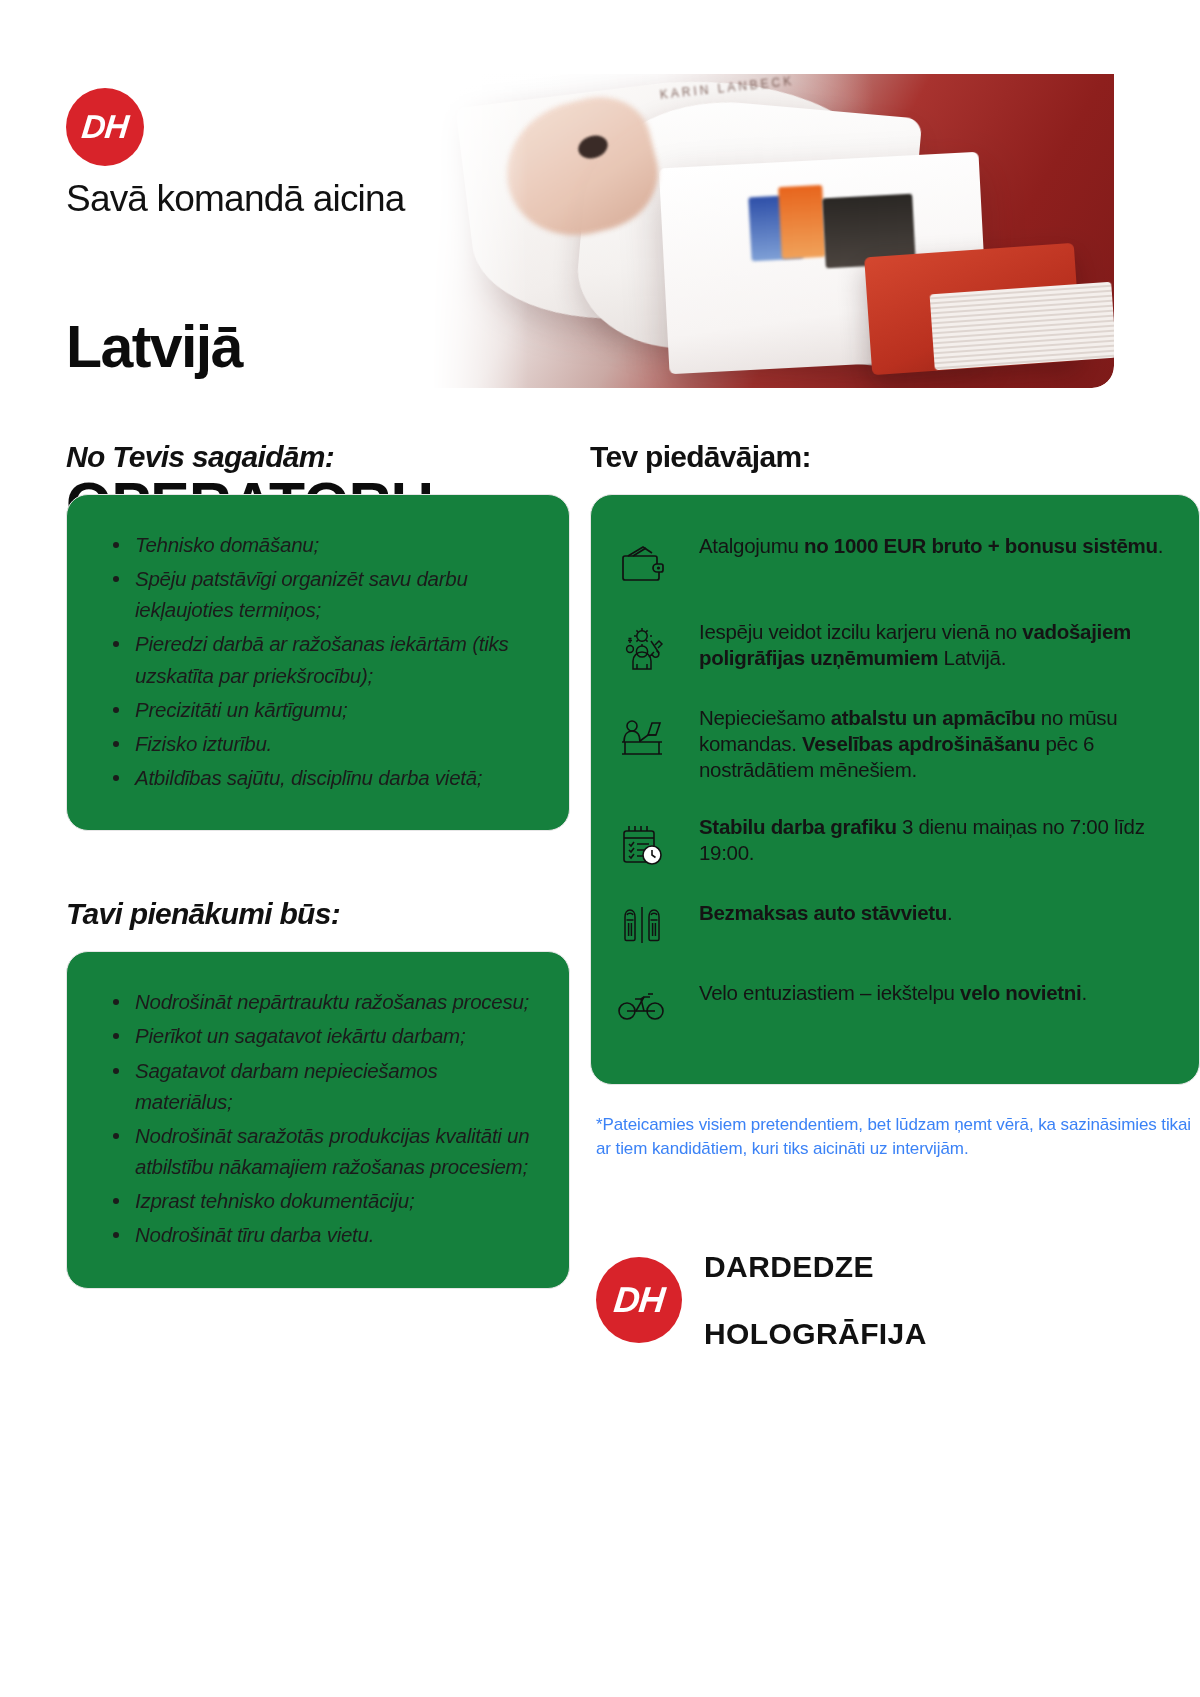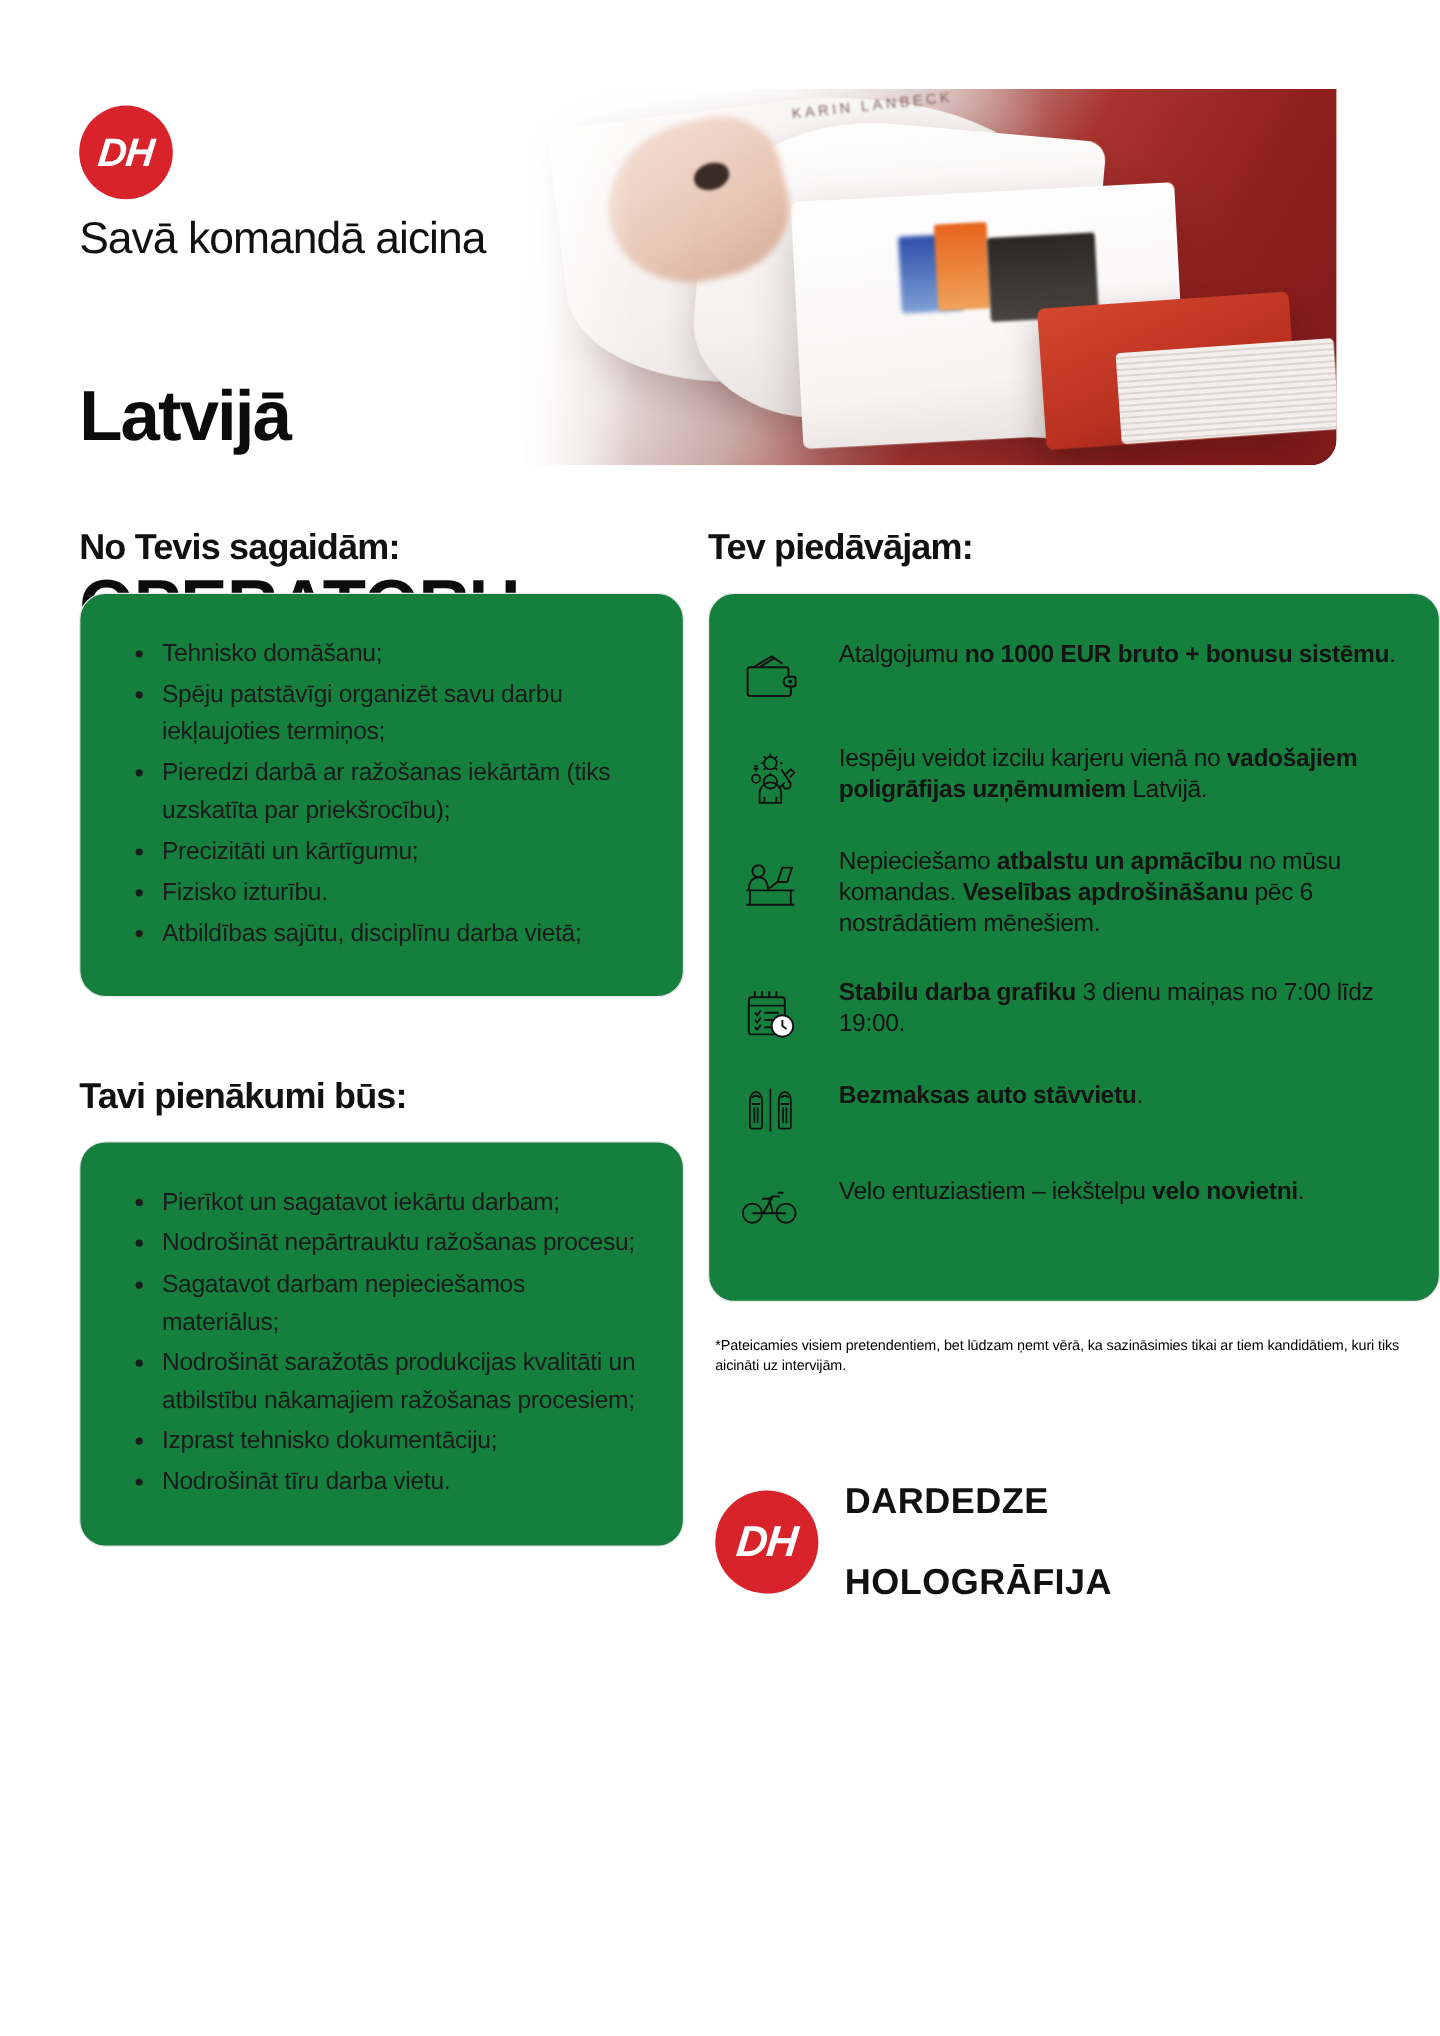--- a/index.html
+++ b/index.html
@@ -155,21 +155,21 @@
 
   
   .cols {
     position: absolute;
     top: 440px;
     left: 0;
     width: 1200px;
     display: flex;
     gap: 0;
   }
-  .col-left  { width: 570px; padding-left: 66px; }
+  .col-left  { width: 570px; padding-left: 66px; font-style: italic; }
   .col-right { width: 630px; padding-left: 20px; }
 
   .section-title {
     font-size: 30px;
     font-weight: 700;
     letter-spacing: -0.7px;
     color: #111;
     margin-bottom: 20px;
   }
   .section-title.right-title { margin-left: 0; }
@@ -225,24 +225,24 @@
     letter-spacing: -0.3px;
     color: #141414;
   }
   .benefit .btext b { font-weight: 700; }
 
   .benefit-pair .bicon { margin-top: 0; }
 
   .disclaimer {
     margin-top: 28px;
     padding-left: 6px;
-    font-size: 12px;
+    font-size: 17px;
     line-height: 1.45;
     letter-spacing: -0.1px;
-    color: #000000;
+    color: #3b82f6;
   }
 
   
   .footer-logo {
     margin-top: 54px;
     padding-left: 6px;
     display: flex;
     align-items: center;
     gap: 22px;
   }
@@ -318,22 +318,22 @@
           <li>Fizisko izturību.</li>
           <li>Atbildības sajūtu, disciplīnu darba vietā;</li>
         </ul>
       </div>
 
       <div class="gap-between"></div>
 
       <h2 class="section-title">Tavi pienākumi būs:</h2>
       <div class="card">
         <ul class="bullets">
+          <li>Nodrošināt nepārtrauktu ražošanas procesu;</li>
           <li>Pierīkot un sagatavot iekārtu darbam;</li>
-          <li>Nodrošināt nepārtrauktu ražošanas procesu;</li>
           <li>Sagatavot darbam nepieciešamos materiālus;</li>
           <li>Nodrošināt saražotās produkcijas kvalitāti un atbilstību nākamajiem ražošanas procesiem;</li>
           <li>Izprast tehnisko dokumentāciju;</li>
           <li>Nodrošināt tīru darba vietu.</li>
         </ul>
       </div>
     </div>
 
     <div class="col-right">
 

